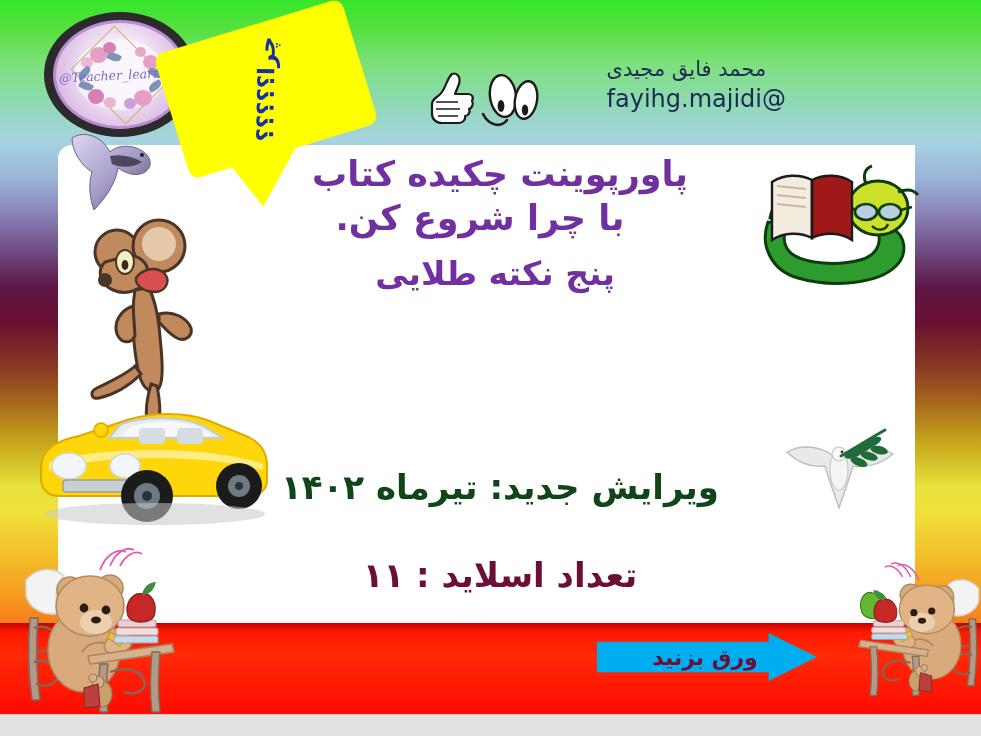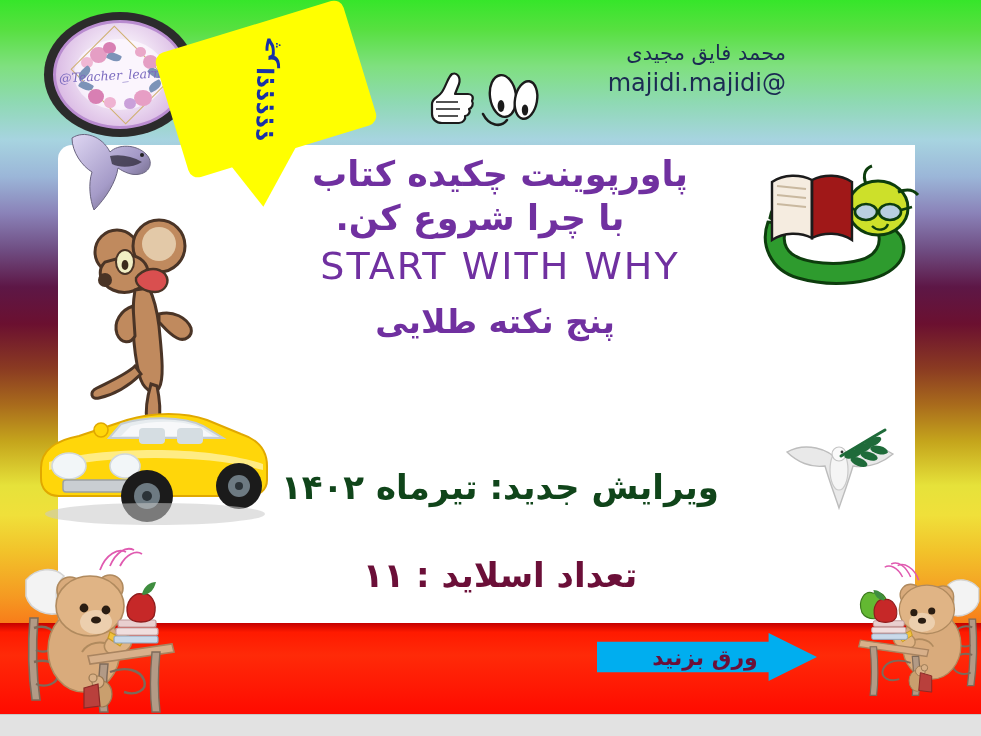--- a/index.html
+++ b/index.html
@@ -63,22 +63,22 @@
   .red-band {
     position: absolute;
     left: 0; right: 0;
     top: 623px; height: 92px;
     background: linear-gradient(to bottom, #c40000 0%, #ff1a00 10%, #ff2a08 35%, #ff0a00 100%);
   }
 
   
   .header-text {
     position: absolute;
-    right: 195px; top: 40px;
-    text-align: right;
+    right: 195px; top: 56px;
+    text-align: left;
     color: #1b2a52;
     line-height: 1.32;
     direction: rtl;
   }
   .header-text .ln1 { font-size: 21px; font-weight: 400; }
   .header-text .ln2 { font-size: 24px; font-weight: 400; direction: ltr; }
 
   
   .logo {
     position: absolute;
@@ -270,21 +270,21 @@
 <div id="slide">
 
   <div class="white-panel"></div>
   <div class="white-panel-lower"></div>
 
   <div class="red-band"></div>
   <div class="bottom-strip"></div>
 
   <div class="header-text">
     <div class="ln1">محمد فایق مجیدی</div>
-    <div class="ln2">majidi.majidi@</div>
+    <div class="ln2">fayihg.majidi@</div>
   </div>
 
   <div class="logo">
     <div class="logo-outer"></div>
     <div class="logo-ring">
       <div class="logo-inner">
         <div class="logo-diamond"></div>
 
         <span class="flower" style="left:16px;top:8px;width:17px;height:16px;background:#e59ec4;"></span>
         <span class="flower" style="left:29px;top:3px;width:13px;height:12px;background:#d87fb3;"></span>
@@ -409,21 +409,20 @@
         <circle cx="204" cy="268" r="4" fill="#2b3338"></circle>
         <ellipse cx="120" cy="296" rx="110" ry="11" fill="#c8c8c8" opacity="0.55"></ellipse>
         <circle cx="66" cy="212" r="7" fill="#ffd60a" stroke="#e0a800" stroke-width="1.6"></circle>
       </g>
     </svg>
   </div>
 
   <div class="title-block">
     <div class="title-l1">پاورپوینت چکیده کتاب</div>
     <div class="title-l2">با چرا شروع کن.</div>
-    <div class="title-en">START   WITH    WHY</div>
     <div class="title-l3">پنج  نکته طلایی</div>
   </div>
 
   <div class="illus" id="dove-olive">
     <svg width="130" height="96" viewBox="0 0 130 96">
       <path d="M12 34 C30 24 54 30 64 44 C74 30 100 24 118 36 C106 46 92 50 78 48 C74 62 68 78 64 90 C60 78 54 62 50 48 C36 50 22 44 12 34 Z" fill="#e9e9e9" stroke="#bdbdbd" stroke-width="1.4"></path>
       <ellipse cx="64" cy="52" rx="9" ry="20" fill="#f5f5f5" stroke="#c9c9c9" stroke-width="1.2"></ellipse>
       <circle cx="64" cy="36" r="7" fill="#fafafa" stroke="#c4c4c4" stroke-width="1.2"></circle>
       <circle cx="67" cy="34" r="1.4" fill="#333"></circle>
 

